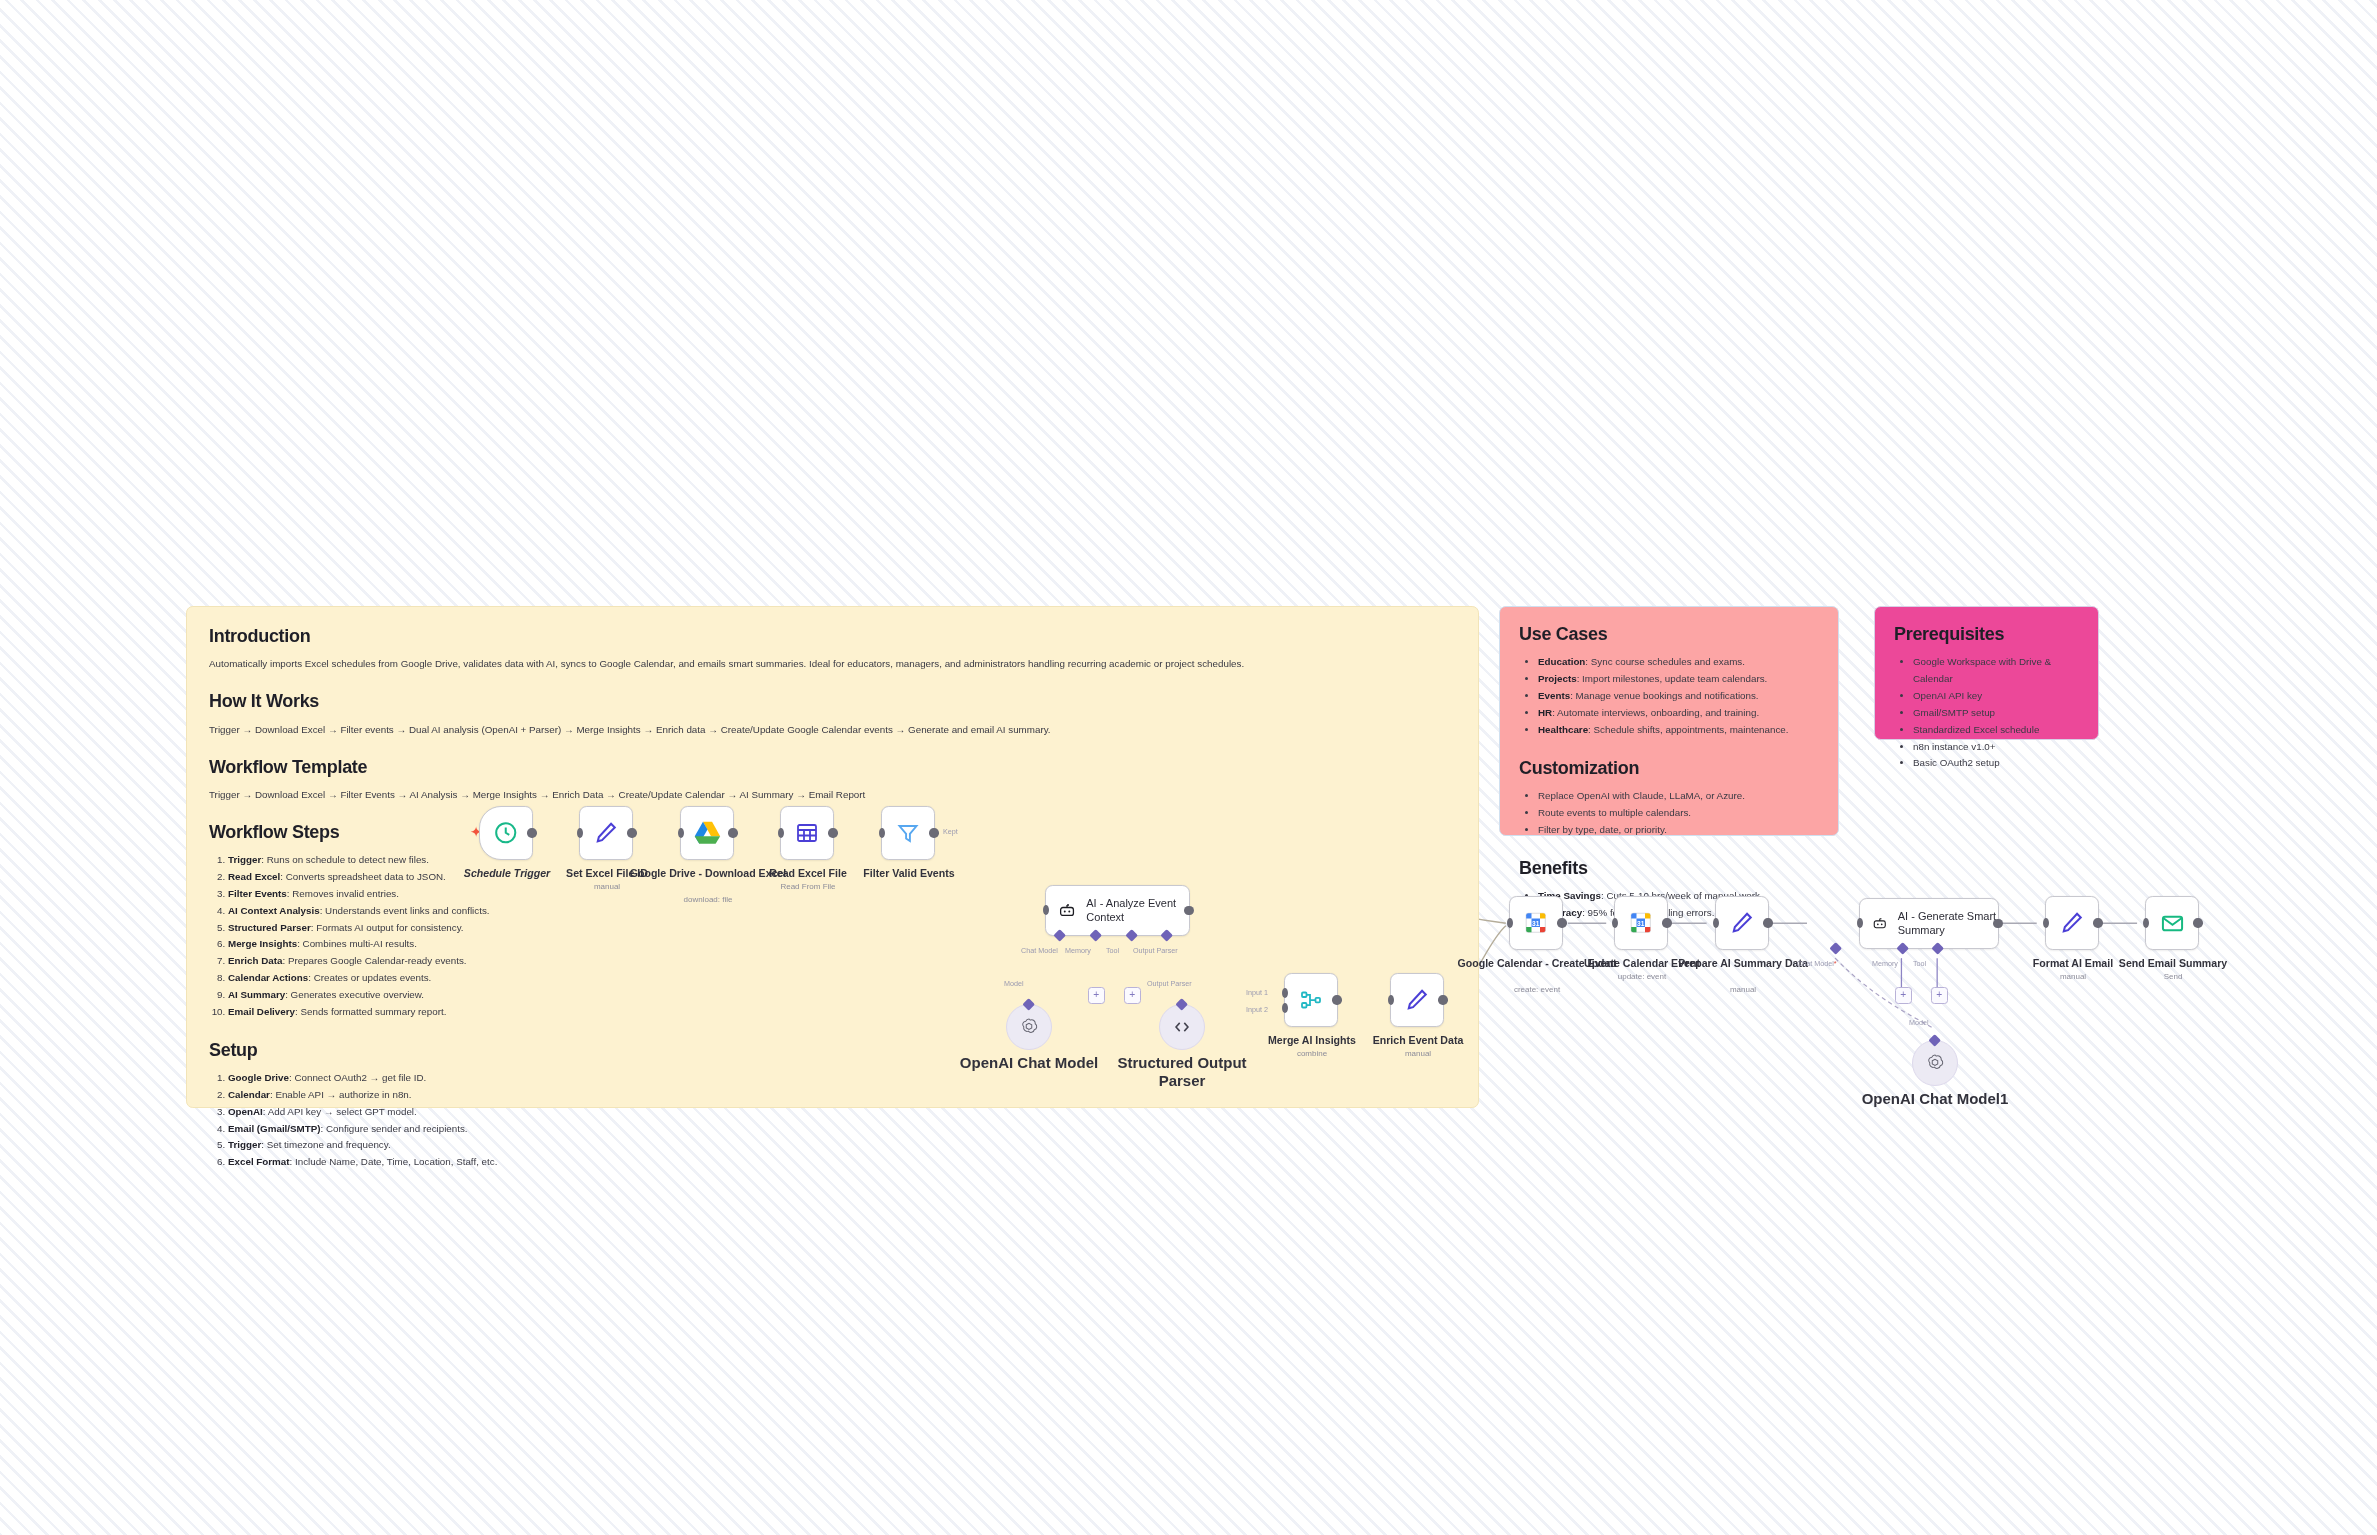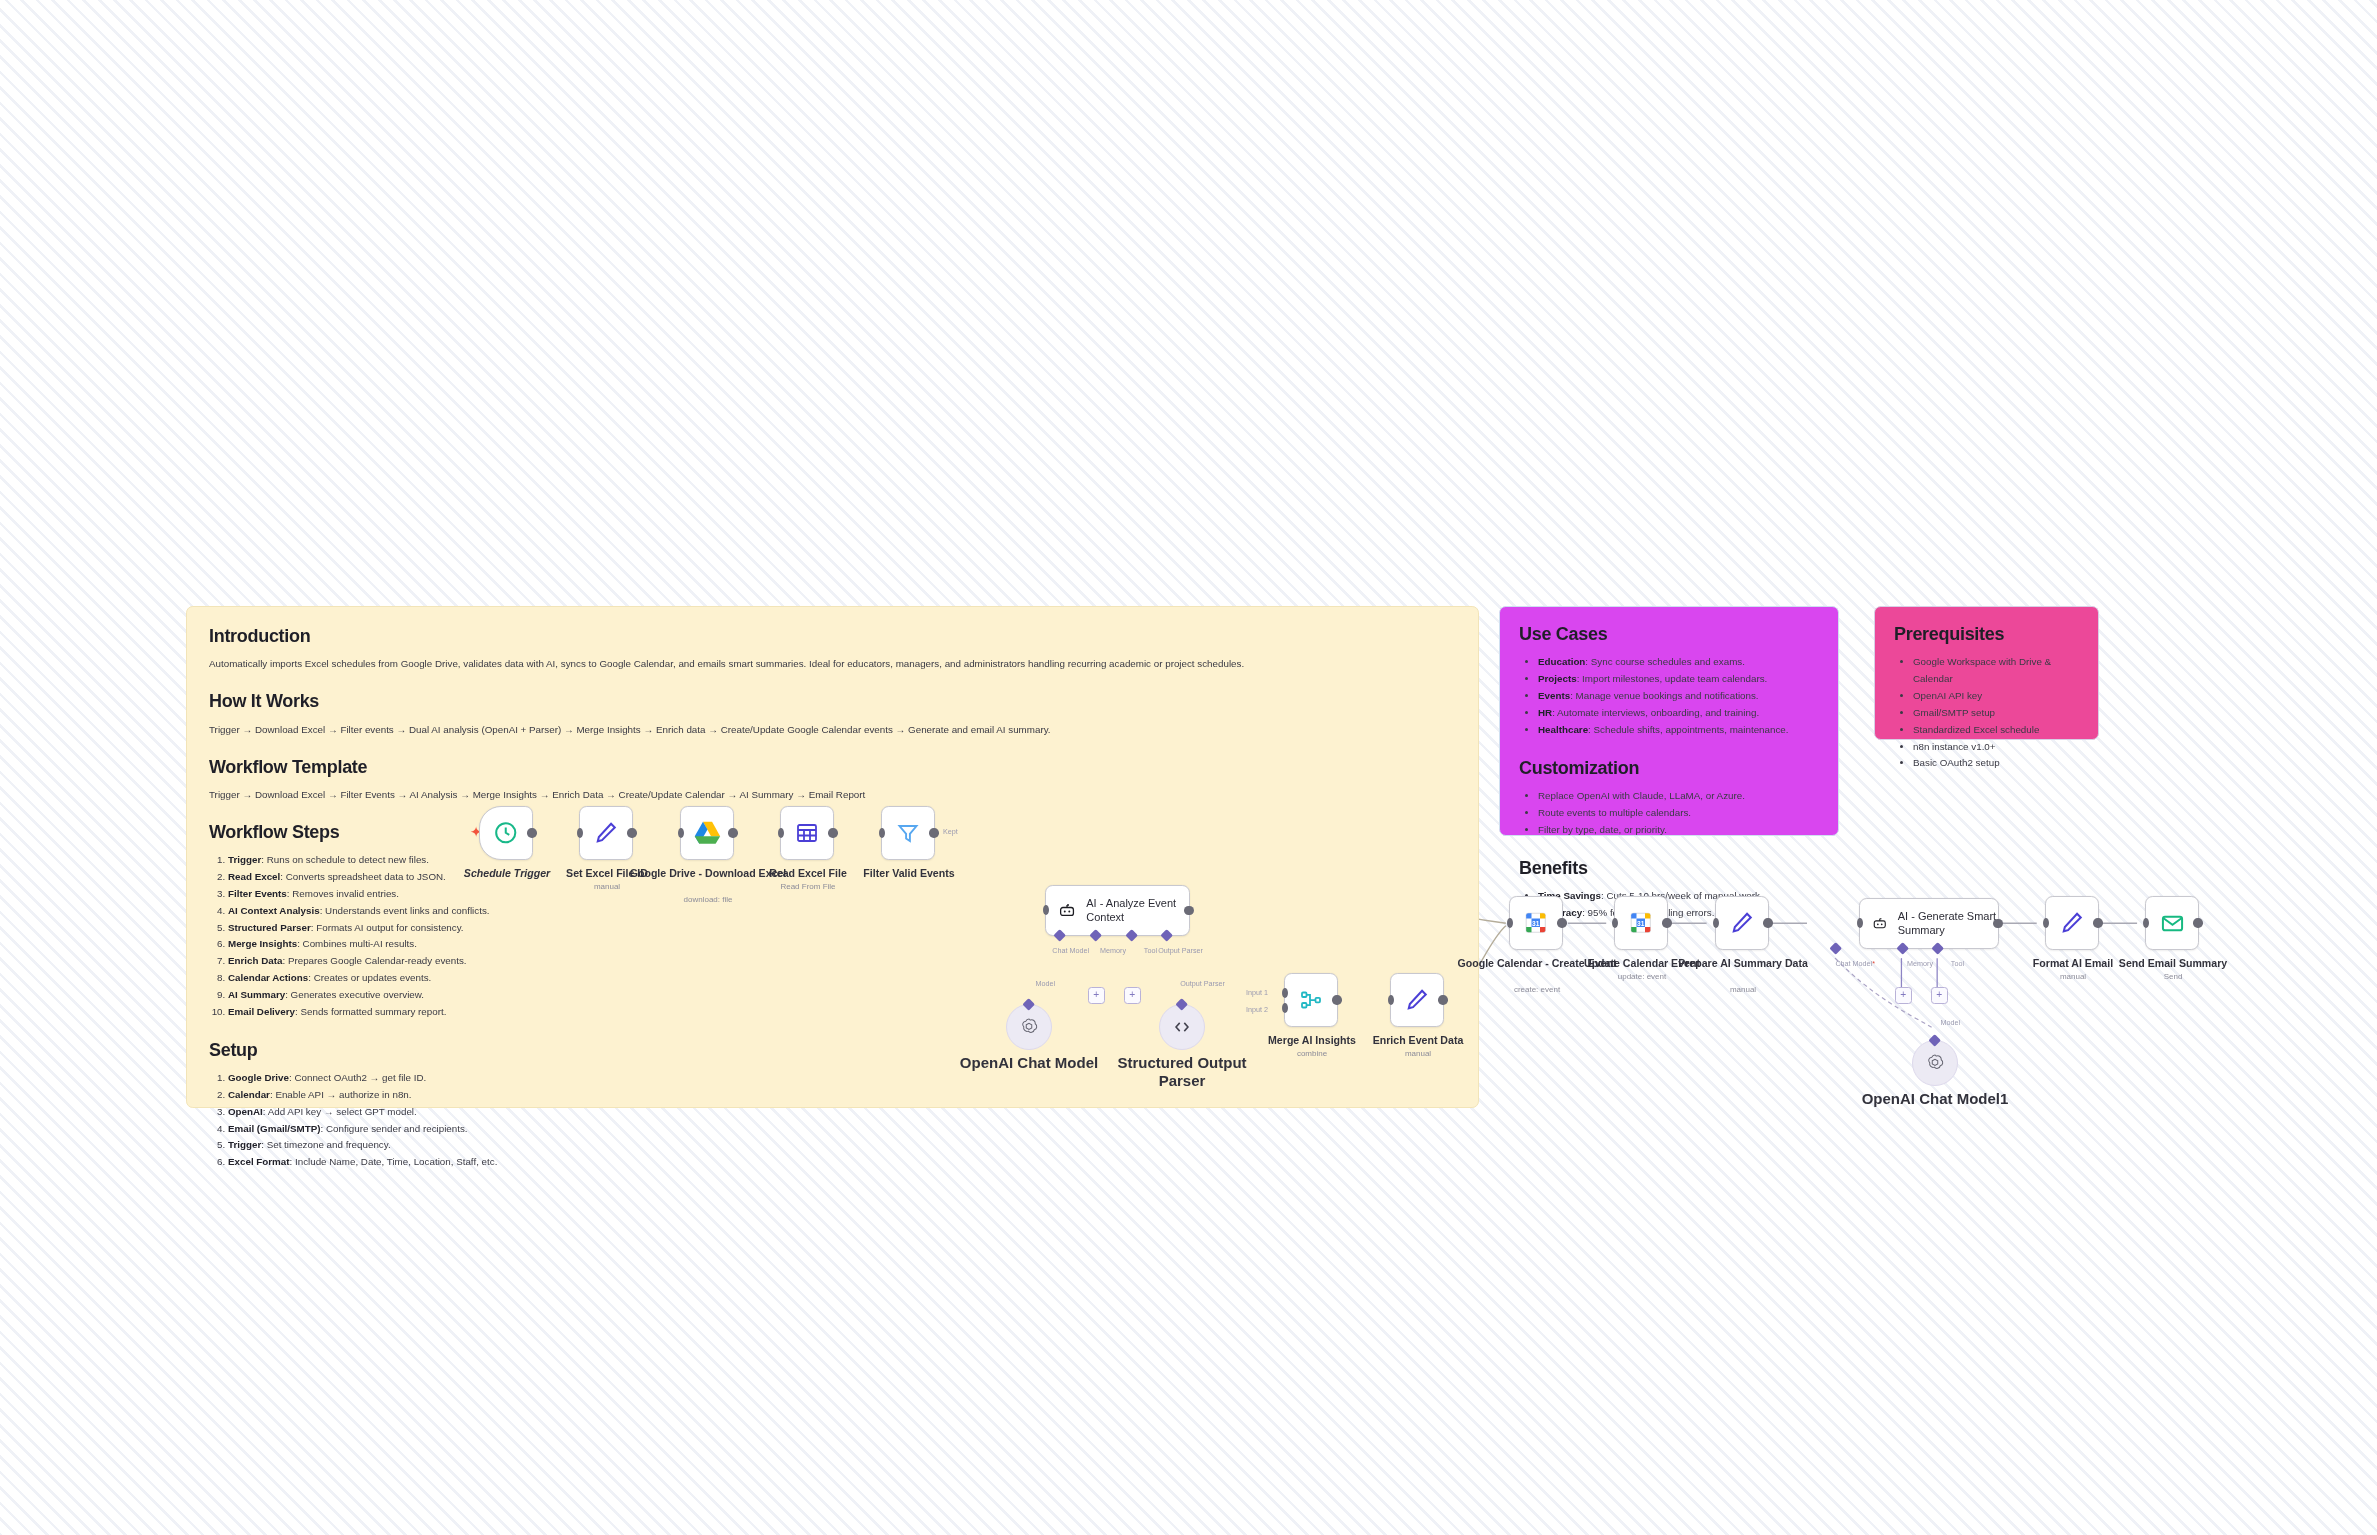--- a/index.html
+++ b/index.html
@@ -10,21 +10,21 @@
       rgba(226,230,240,0.55) 0px, rgba(226,230,240,0.55) 2.6px,
       rgba(255,255,255,0) 2.6px, rgba(255,255,255,0) 11px);
     font-family:"Liberation Sans", sans-serif;
     color:#2b2b33;
   }
   .canvas{position:absolute;inset:0;}
 
   
   .note{position:absolute;border-radius:6.8px;box-sizing:border-box;}
   .note-yellow{background:#fdf2d0;border:0.9px solid #f2e4b8;}
-  .note-blue{background:#d946ef;border:0.9px solid #cfe0f0;}
+  .note-blue{background:#fca5a5;border:0.9px solid #cfe0f0;}
   .note-purple{background:#ec4899;border:0.9px solid #d7d0e6;}
 
   .note h2{
     font-size:18px;font-weight:bold;letter-spacing:-0.3px;
     margin:0 0 9.4px 0;color:#1f1f27;
   }
   .note h2.gap{margin-top:19px;}
   .note p{font-size:9.8px;line-height:1.62;margin:0;color:#3a3a44;}
   .note ol,.note ul{margin:0;padding-left:19px;}
   .note ol li,.note ul li{font-size:9.8px;line-height:1.72;color:#3a3a44;}
@@ -54,21 +54,21 @@
   
   .port{position:absolute;width:9.4px;height:9.4px;border-radius:50%;background:#6b6b76;top:50%;margin-top:-4.7px;}
   .port.out{right:-4.7px;}
   .port.in{left:-3.4px;width:0;height:0;border-top:5.1px solid transparent;
     border-bottom:5.1px solid transparent;border-left:6.8px solid #6b6b76;margin-top:-5.1px;}
   .portlabel{position:absolute;font-size:7.2px;color:#9a9ab0;white-space:nowrap;}
 
   
   .dia{position:absolute;width:9.4px;height:9.4px;background:#6f63b8;
     transform:rotate(45deg);border-radius:1.7px;}
-  .dialabel{position:absolute;font-size:7.2px;color:#9a9ab0;white-space:nowrap;text-align:right;}
+  .dialabel{position:absolute;font-size:7.2px;color:#9a9ab0;white-space:nowrap;text-align:left;}
   .req{color:#e0483a;}
 
   .plusbox{position:absolute;width:14.5px;height:14.5px;border:0.9px solid #b9b2d8;
     border-radius:3.4px;background:#fbfaff;color:#8279c0;font-size:10.2px;
     display:flex;align-items:center;justify-content:center;line-height:1;}
 
   
   .subnode{position:absolute;width:44px;height:44px;border-radius:50%;
     background:#eceaf4;border:0.9px solid #ddd9ec;display:flex;
     align-items:center;justify-content:center;}

